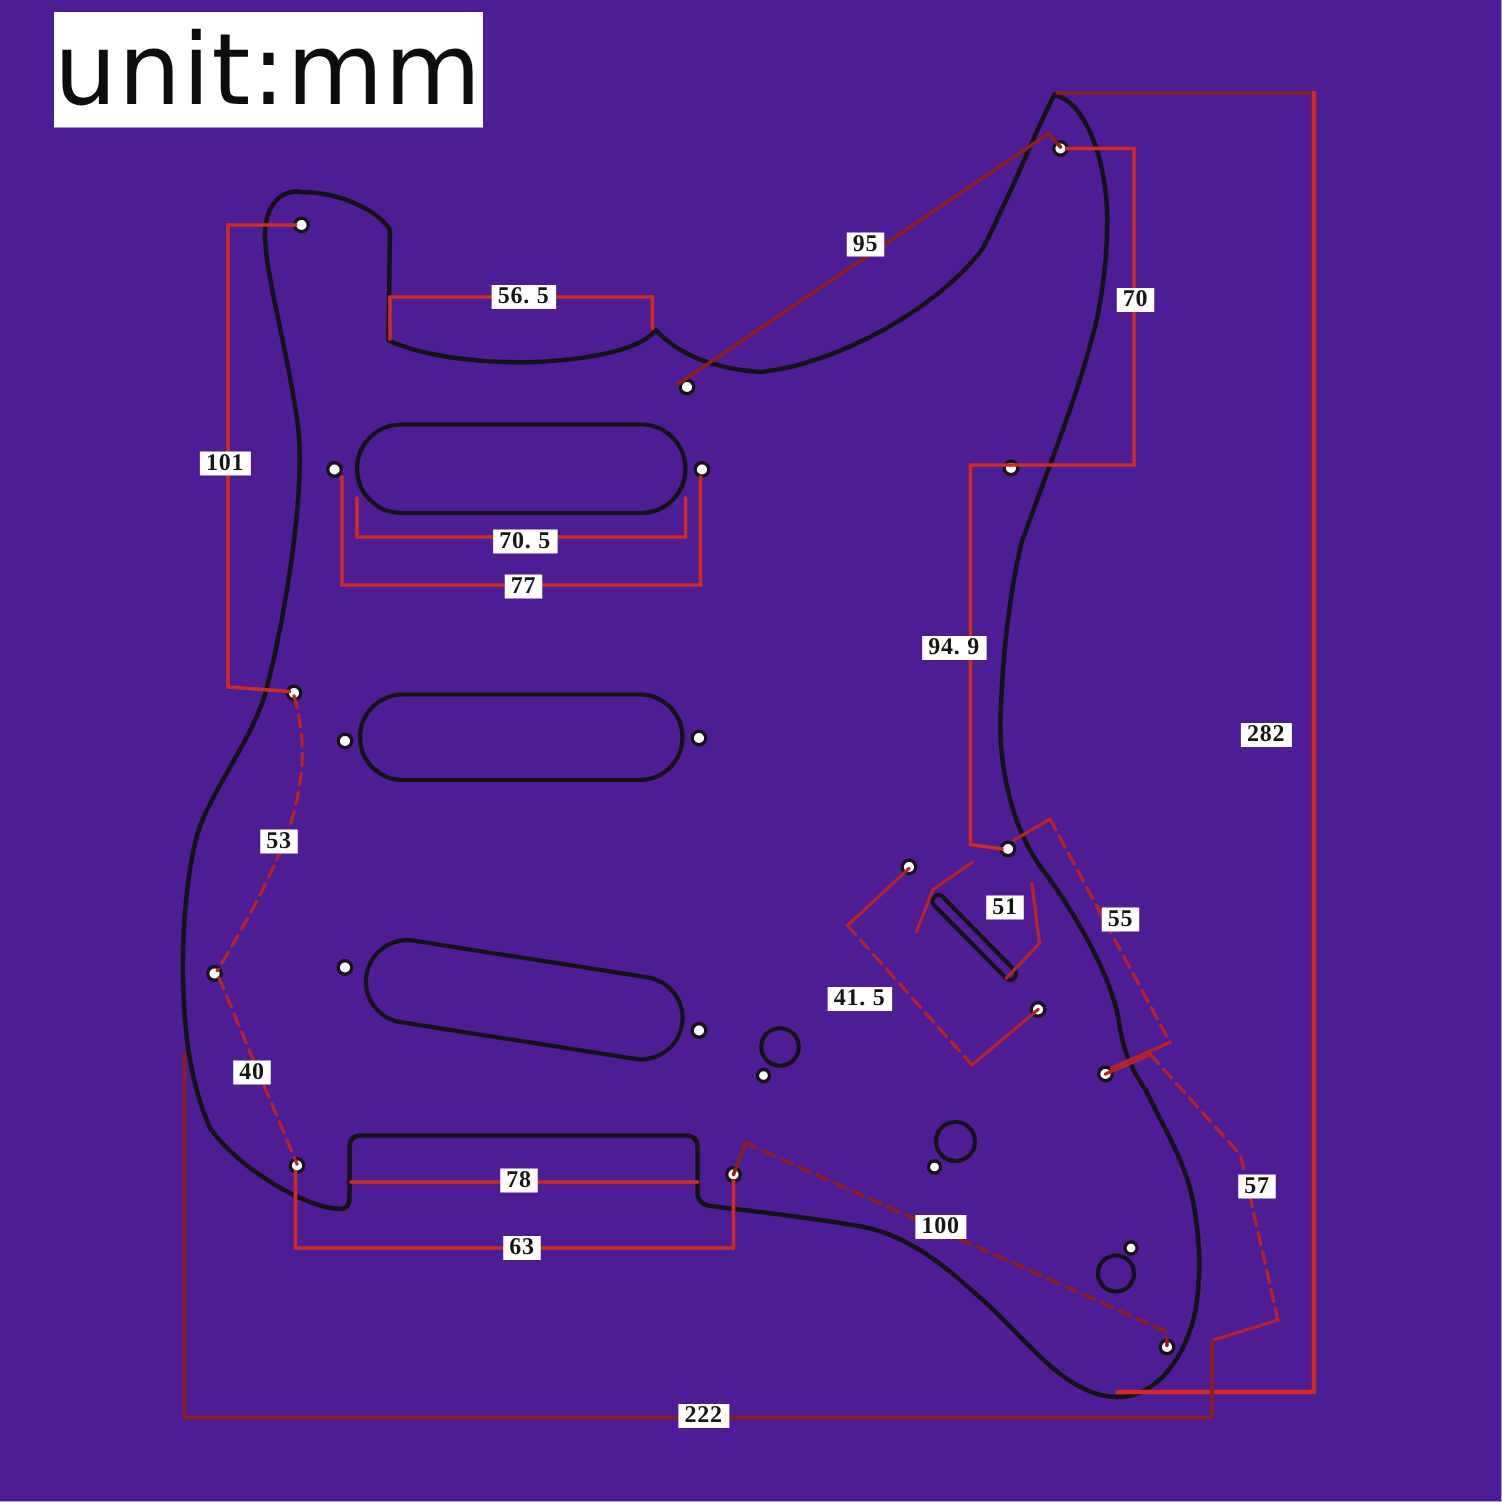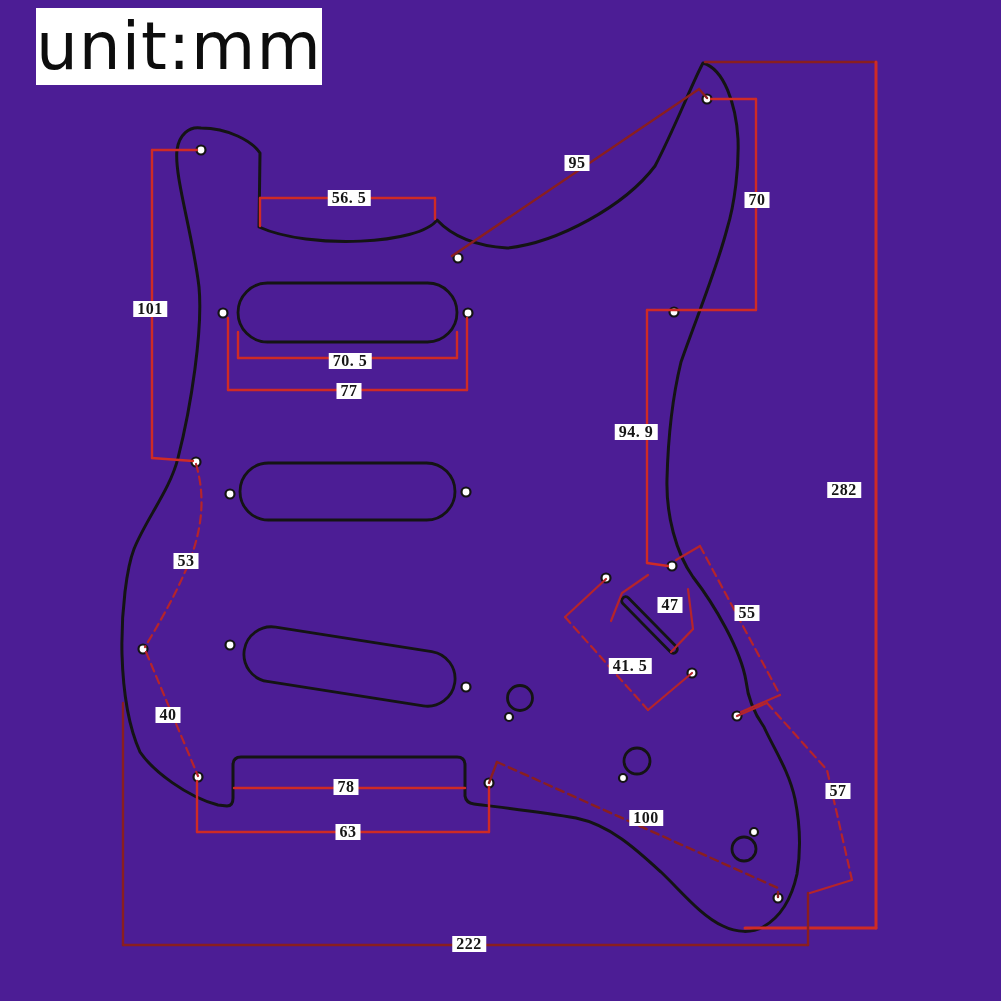--- a/index.html
+++ b/index.html
@@ -184,22 +184,22 @@
 
   <div class="dim-label" style="left:349px;top:198px">56. 5</div>
   <div class="dim-label" style="left:577px;top:163px">95</div>
   <div class="dim-label" style="left:757px;top:200px">70</div>
   <div class="dim-label" style="left:150px;top:309px">101</div>
   <div class="dim-label" style="left:350px;top:361px">70. 5</div>
   <div class="dim-label" style="left:349px;top:391px">77</div>
   <div class="dim-label" style="left:636px;top:432px">94. 9</div>
   <div class="dim-label" style="left:844px;top:490px">282</div>
   <div class="dim-label" style="left:186px;top:561px">53</div>
-  <div class="dim-label" style="left:670px;top:605px">47</div>
+  <div class="dim-label" style="left:670px;top:605px">51</div>
   <div class="dim-label" style="left:747px;top:613px">55</div>
-  <div class="dim-label" style="left:630px;top:666px">41. 5</div>
+  <div class="dim-label" style="left:573px;top:666px">41. 5</div>
   <div class="dim-label" style="left:168px;top:715px">40</div>
   <div class="dim-label" style="left:346px;top:787px">78</div>
   <div class="dim-label" style="left:348px;top:832px">63</div>
-  <div class="dim-label" style="left:646px;top:818px">100</div>
+  <div class="dim-label" style="left:627px;top:818px">100</div>
   <div class="dim-label" style="left:838px;top:791px">57</div>
   <div class="dim-label" style="left:469px;top:944px">222</div>
 </div>
 
 </body></html>

